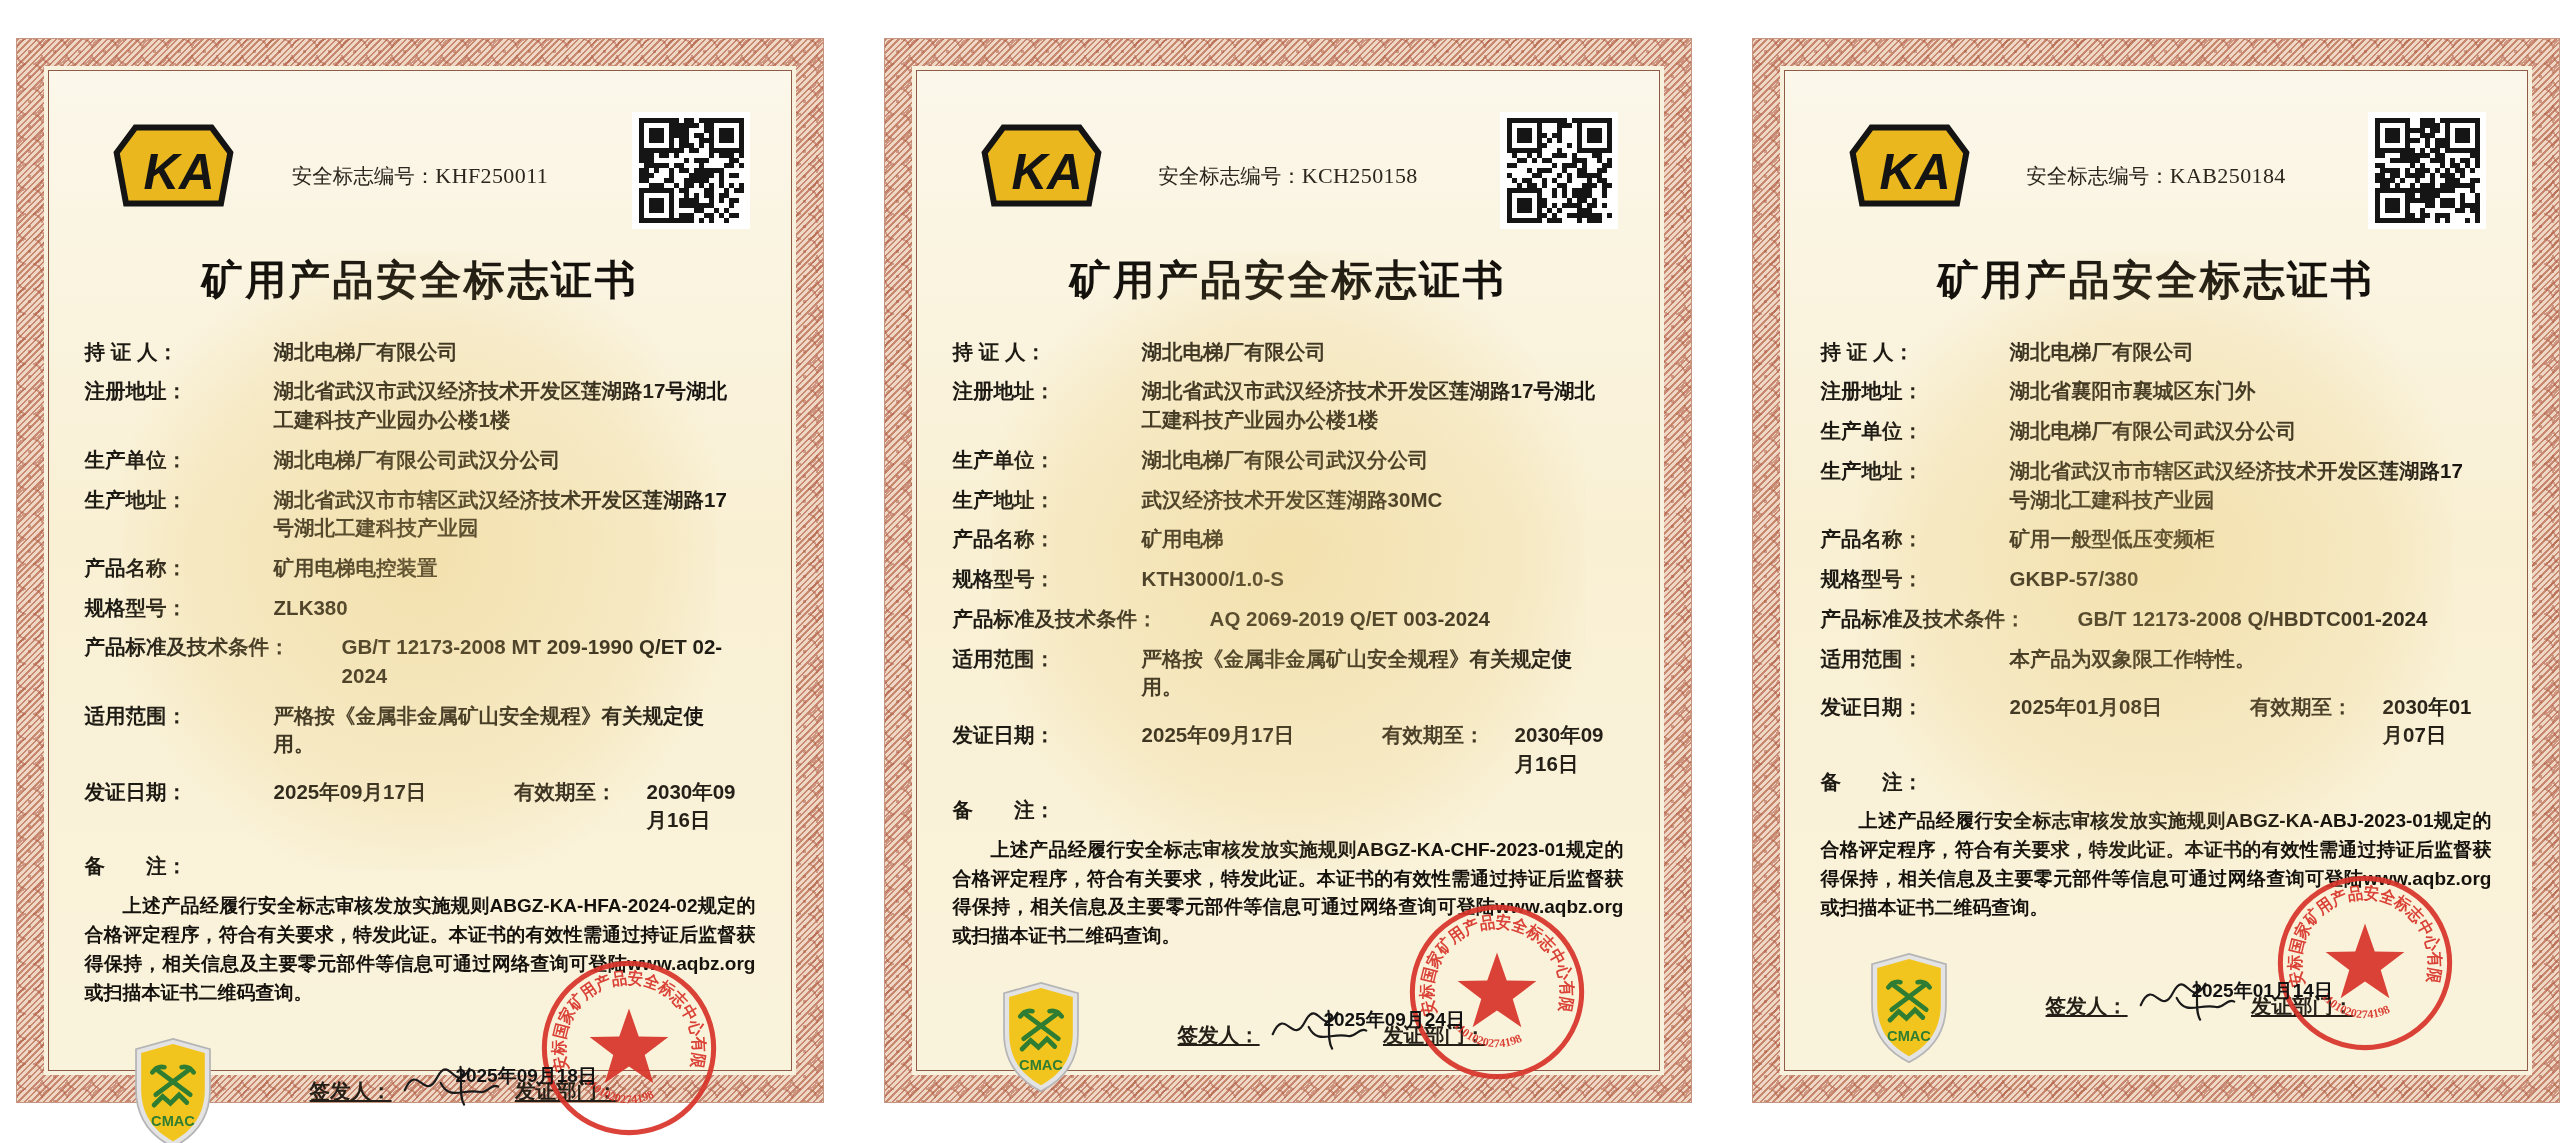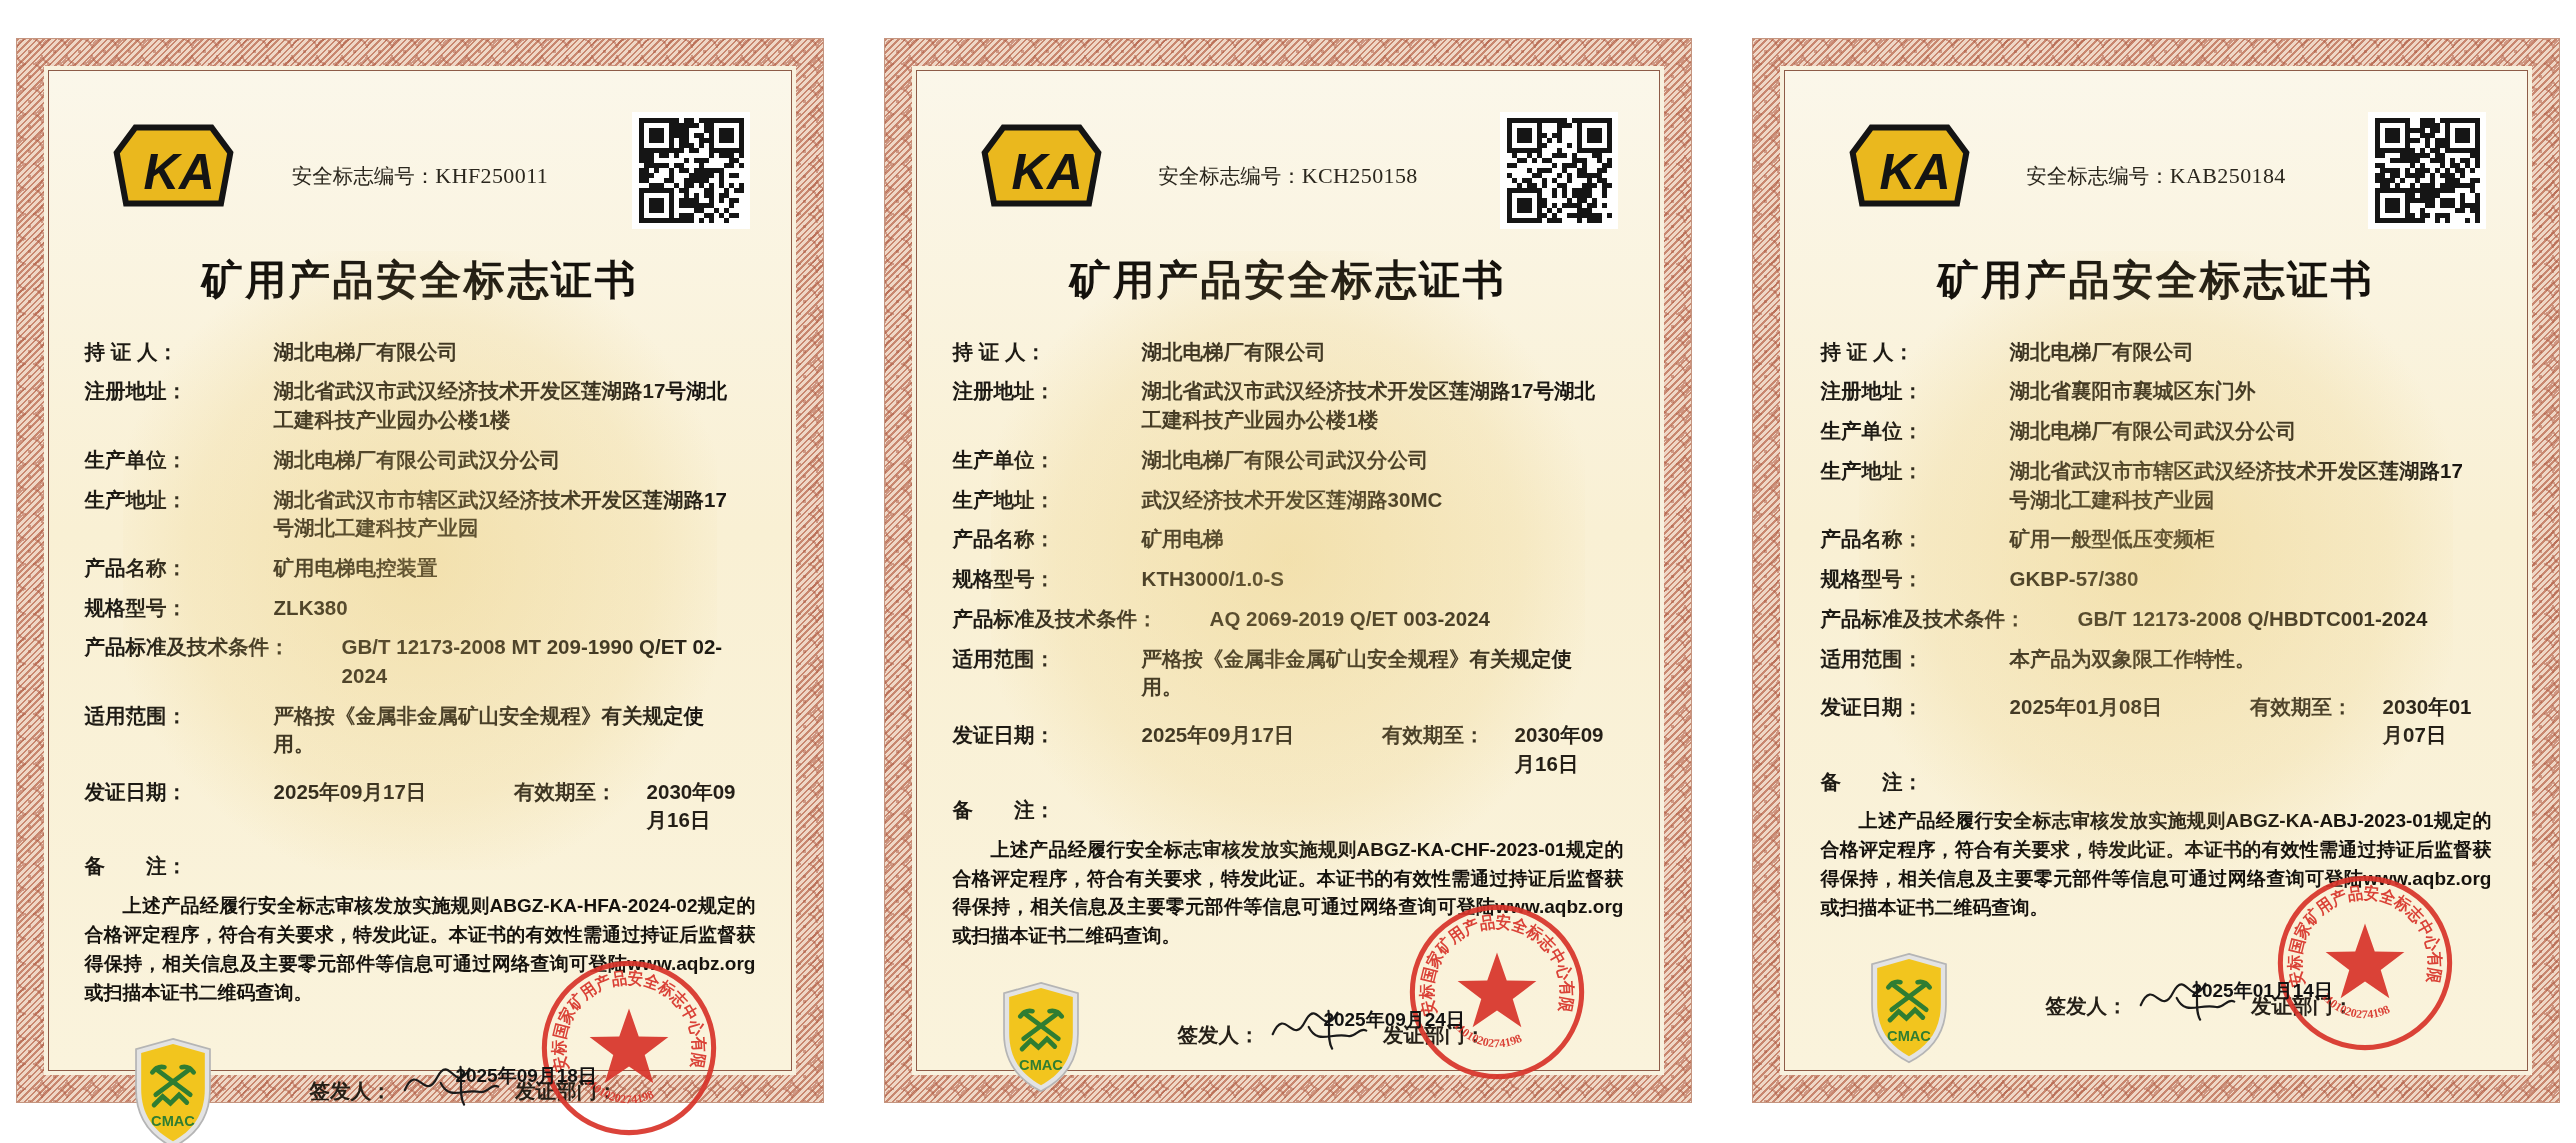--- a/index.html
+++ b/index.html
@@ -61,21 +61,21 @@
   .remarkrow{margin-top:18px;}
   
   .statement{
     margin:auto 0 0 0;font-size:19px;font-weight:700;line-height:1.52;
     text-align:justify;text-indent:2em;color:#15120d;flex:0 0 auto;
   }
   
   .footer{position:relative;height:189px;margin-top:5.4px;flex:0 0 auto;}
   .cmac{position:absolute;left:45px;top:23px;width:86px;height:114px;}
   .cmac text{font-weight:800;font-size:17px;fill:#2f7d32;}
-  .signrow{position:absolute;left:225px;top:59px;display:flex;align-items:center;font-size:20.5px;font-weight:700;white-space:nowrap;}
+  .signrow{position:absolute;left:225px;top:59px;display:flex;align-items:center;font-size:20.5px;font-weight:700;white-space:nowrap;text-decoration:underline;}
   .signature{width:109px;height:54px;margin:-16px 9px 0 5.4px;}
   .seal{position:absolute;right:34px;top:-57px;width:184px;height:184px;}
   .seal-svg{width:184px;height:184px;opacity:.92;}
   .ring-t{font-size:18px;font-weight:700;fill:#d8342a;}
   .num-t{font-size:13px;font-weight:600;fill:#d8342a;font-family:"Liberation Serif","DejaVu Serif",serif;}
   .seal-date{
     position:absolute;left:-82px;top:107px;white-space:nowrap;
     font-size:19px;font-weight:700;color:#121212;
   }
 </style>

